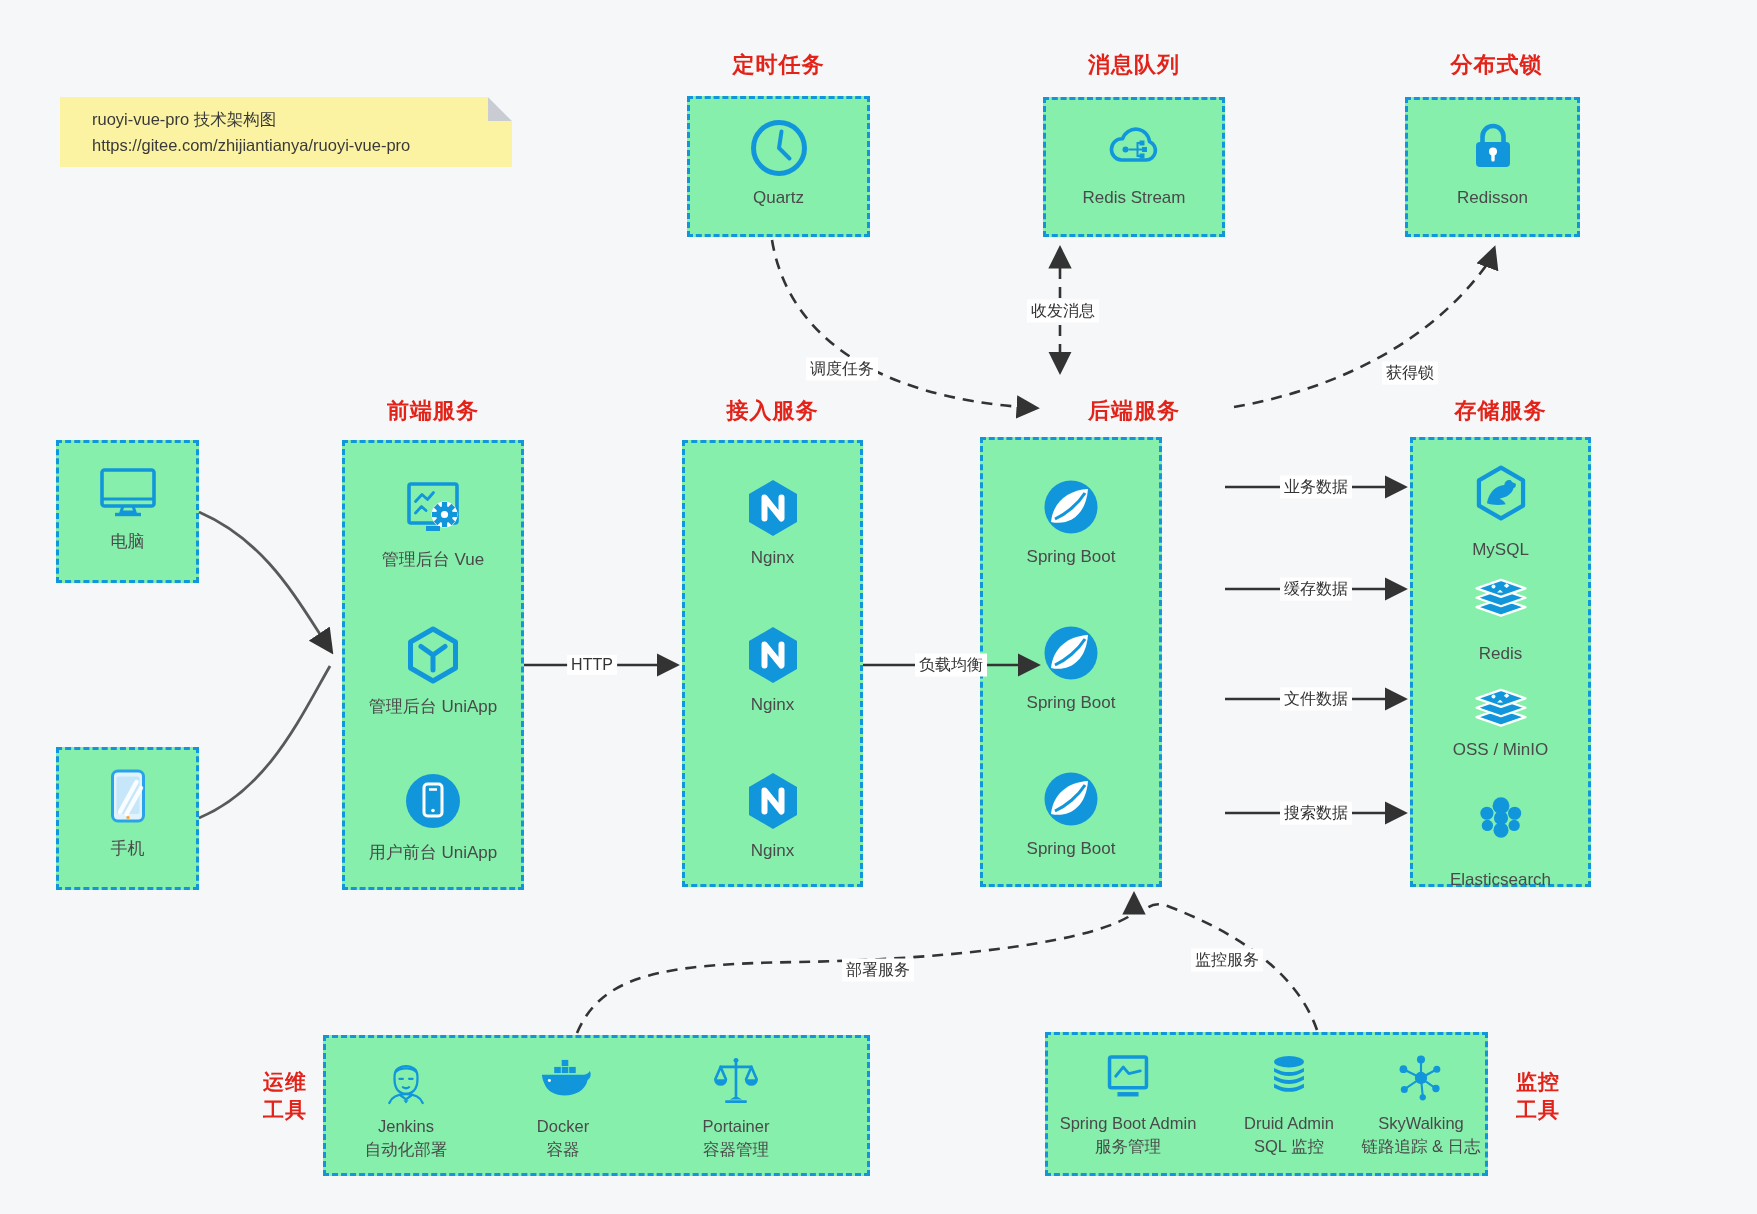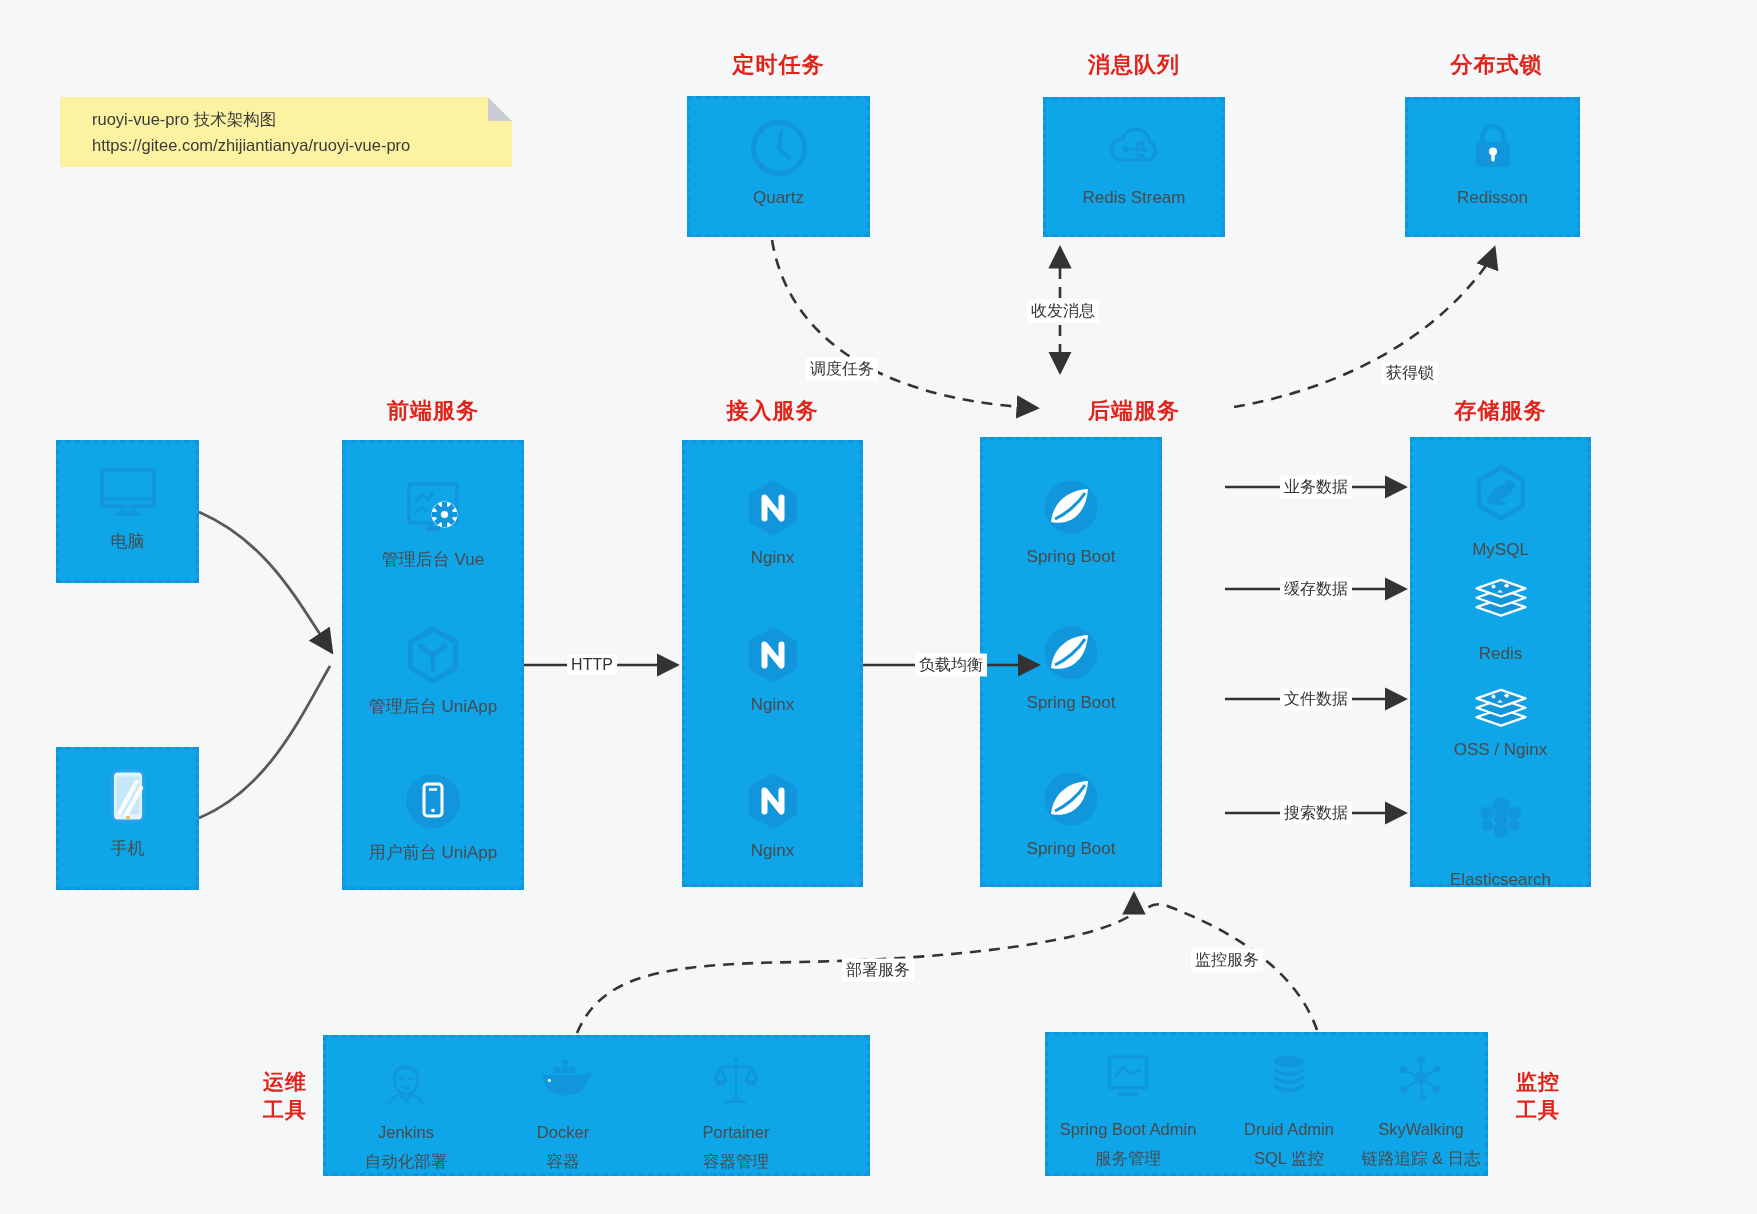--- a/index.html
+++ b/index.html
@@ -1,24 +1,24 @@
 <!DOCTYPE html>
 <html><head>
 <meta charset="utf-8">
 <style>
   html,body{margin:0;padding:0;background:#f6f7f8;}
   .canvas{position:relative;width:1757px;height:1214px;background:#f6f7f8;
     font-family:"Liberation Sans","DejaVu Sans",sans-serif;overflow:hidden;}
-  .dbox{position:absolute;background:#0ea5e9;border:3px dashed #1296db;box-sizing:border-box;z-index:1;text-decoration:underline;}
+  .dbox{position:absolute;background:#86efac;border:3px dashed #1296db;box-sizing:border-box;z-index:1;text-decoration:underline;}
   .gtitle{position:absolute;z-index:2;color:#e2231a;font-weight:bold;font-size:22px;text-align:center;letter-spacing:1px;}
   .side-title{position:absolute;z-index:2;color:#e2231a;font-weight:bold;font-size:21px;text-align:center;line-height:1.35;letter-spacing:1px;}
   .node{position:absolute;left:0;width:100%;display:flex;flex-direction:column;align-items:center;gap:7px;}
   .node .ic{display:block;line-height:0;}
   .nlabel{font-size:17px;color:#4a4a4a;white-space:nowrap;}
-  .bnode{position:absolute;display:flex;flex-direction:column;align-items:center;gap:8px;text-align:center;}
+  .bnode{position:absolute;display:flex;flex-direction:column;align-items:center;gap:2px;text-align:center;}
   .bname,.bdesc{font-size:16.5px;color:#4a4a4a;white-space:nowrap;line-height:1.3;}
   .edge-label{position:absolute;transform:translate(-50%,-50%);background:#fff;padding:1px 4px;
     font-size:16px;color:#333;white-space:nowrap;z-index:6;}
   .overlay{position:absolute;left:0;top:0;z-index:5;pointer-events:none;}
   .note{position:absolute;left:60px;top:97px;width:452px;height:70px;background:#fbf3a1;z-index:3;
     clip-path:polygon(0 0,calc(100% - 24px) 0,100% 24px,100% 100%,0 100%);box-sizing:border-box;padding:10px 32px;}
   .note-fold{position:absolute;right:0;top:0;width:24px;height:24px;background:#c9cdd3;
     clip-path:polygon(0 0,100% 100%,0 100%);}
   .note-line{display:block;font-size:16.5px;line-height:1.55;color:#3a3a3a;white-space:nowrap;}
 </style>
@@ -249,21 +249,21 @@
           <g fill="#1296db" stroke="#fff" stroke-width="2.4" stroke-linejoin="round">
             <path d="M33 38 L59 47 L33 56 L7 47 Z"></path>
             <path d="M33 28 L59 37 L33 46 L7 37 Z"></path>
             <path d="M33 18 L59 27 L33 36 L7 27 Z"></path>
           </g>
           <circle cx="25" cy="25" r="2.1" fill="#fff"></circle>
           <path d="M39 21.5 l3 2.6 -3 2.6 -3 -2.6 z" fill="#fff"></path>
           <path d="M32 28.5 l3.2 3 -6.4 0 z" fill="#fff"></path>
         </svg>
       </span>
-      <span class="nlabel">OSS / Nginx</span>
+      <span class="nlabel">OSS / MinIO</span>
     </div>
     <div class="node" style="top:346px;gap:22px">
       <span class="ic">
         <svg width="62" height="62" viewBox="0 0 66 66">
           <g fill="#1296db">
             <circle cx="33" cy="21" r="9"></circle>
               <circle cx="47.5" cy="29" r="7"></circle>
               <circle cx="47" cy="42" r="6"></circle>
             <circle cx="33" cy="47" r="8"></circle>
               <circle cx="18.5" cy="42" r="6"></circle>

